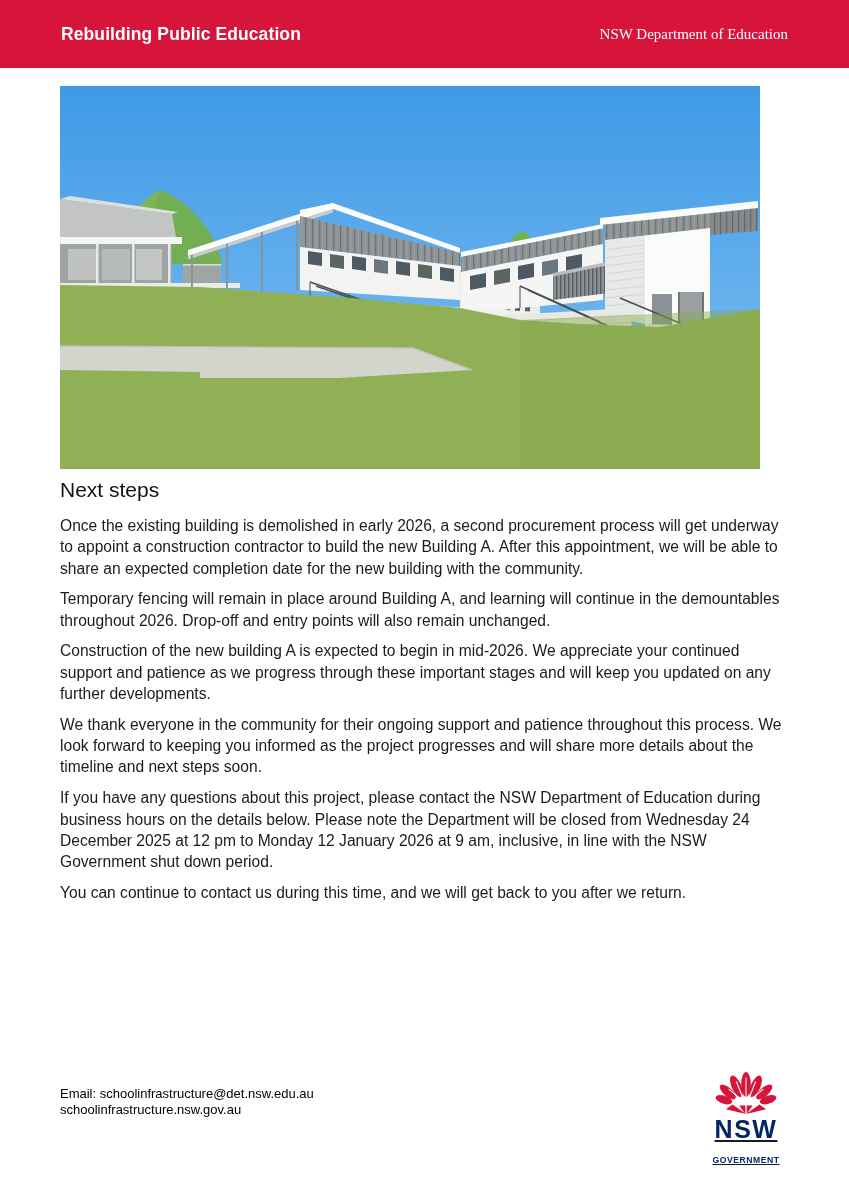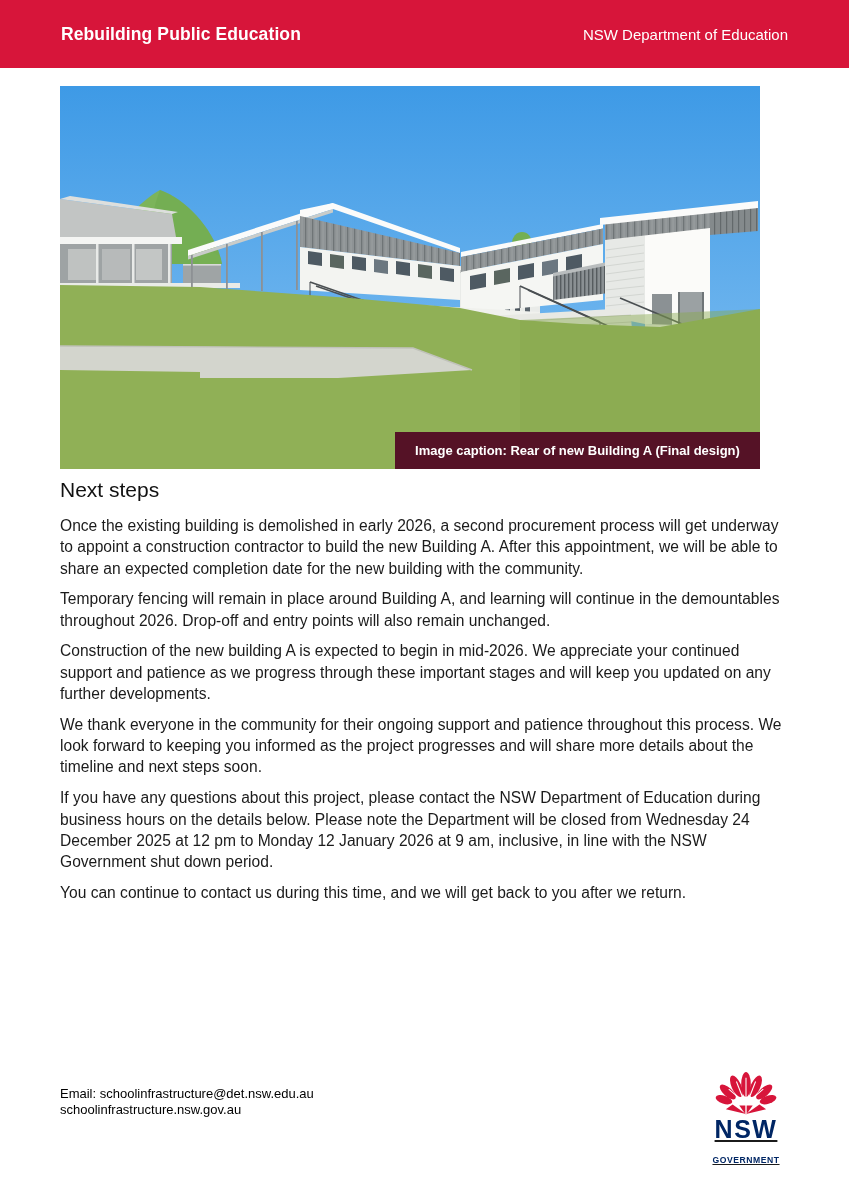--- a/index.html
+++ b/index.html
@@ -6,21 +6,21 @@
   body{
     width:849px;height:1200px;position:relative;background:#ffffff;
     font-family:"Liberation Sans", sans-serif;color:#1b1b1b;overflow:hidden;
   }
   .masthead{
     position:absolute;left:0;top:0;width:849px;height:68px;background:#D7153A;
     display:flex;align-items:center;justify-content:space-between;
     padding:0 61px;box-sizing:border-box;color:#ffffff;
   }
   .masthead-title{font-weight:bold;font-size:17.5px;letter-spacing:.1px;}
-  .masthead-dept{font-size:15px;}
+  .masthead-dept{font-size:15px;font-family:Liberation Serif, serif;}
   .render{
     position:absolute;left:60px;top:86px;width:700px;height:383px;margin:0;
     overflow:hidden;background:#69aee9;
   }
   .render svg{display:block;width:700px;height:383px;}
   .caption{
     position:absolute;right:0;bottom:0;width:365px;height:37px;
     background:#551226;color:#ffffff;font-size:13px;font-weight:bold;
     display:flex;align-items:center;justify-content:center;text-align:center;
     box-sizing:border-box;padding:0 10px;
@@ -185,21 +185,20 @@
     <g>
       <path d="M0,199 L140,201 L290,212 L400,222 L460,234 L520,238 L600,241 L700,223 L700,383 L0,383 Z" fill="#90B056"></path>
       <path d="M460,234 L700,223 L700,383 L460,383 Z" fill="#88A94D" opacity="0.45"></path>
     </g>
 
     <g>
       <polygon points="0,260 353,262 412,284 278,292 140,292 140,286 0,284" fill="#D3D5CD"></polygon>
       <polyline points="0,260 353,262 412,284" fill="none" stroke="#C0C2BA" stroke-width="1.4"></polyline>
     </g>
   </svg>
-  <figcaption class="caption">Image caption: Rear of new Building A (Final design)</figcaption>
 </figure>
 
 <main>
   <h1>Next steps</h1>
   <p>Once the existing building is demolished in early 2026, a second procurement process will get underway to appoint a construction contractor to build the new Building A. After this appointment, we will be able to share an expected completion date for the new building with the community.</p>
   <p>Temporary fencing will remain in place around Building A, and learning will continue in the demountables throughout 2026. Drop-off and entry points will also remain unchanged.</p>
   <p>Construction of the new building A is expected to begin in mid-2026. We appreciate your continued support and patience as we progress through these important stages and will keep you updated on any further developments.</p>
   <p>We thank everyone in the community for their ongoing support and patience throughout this process. We look forward to keeping you informed as the project progresses and will share more details about the timeline and next steps soon.</p>
   <p>If you have any questions about this project, please contact the NSW Department of Education during business hours on the details below.  Please note the Department will be closed from Wednesday 24 December 2025 at 12 pm to Monday 12 January 2026 at 9 am, inclusive, in line with the NSW Government shut down period.</p>
   <p>You can continue to contact us during this time, and we will get back to you after we return.</p>

